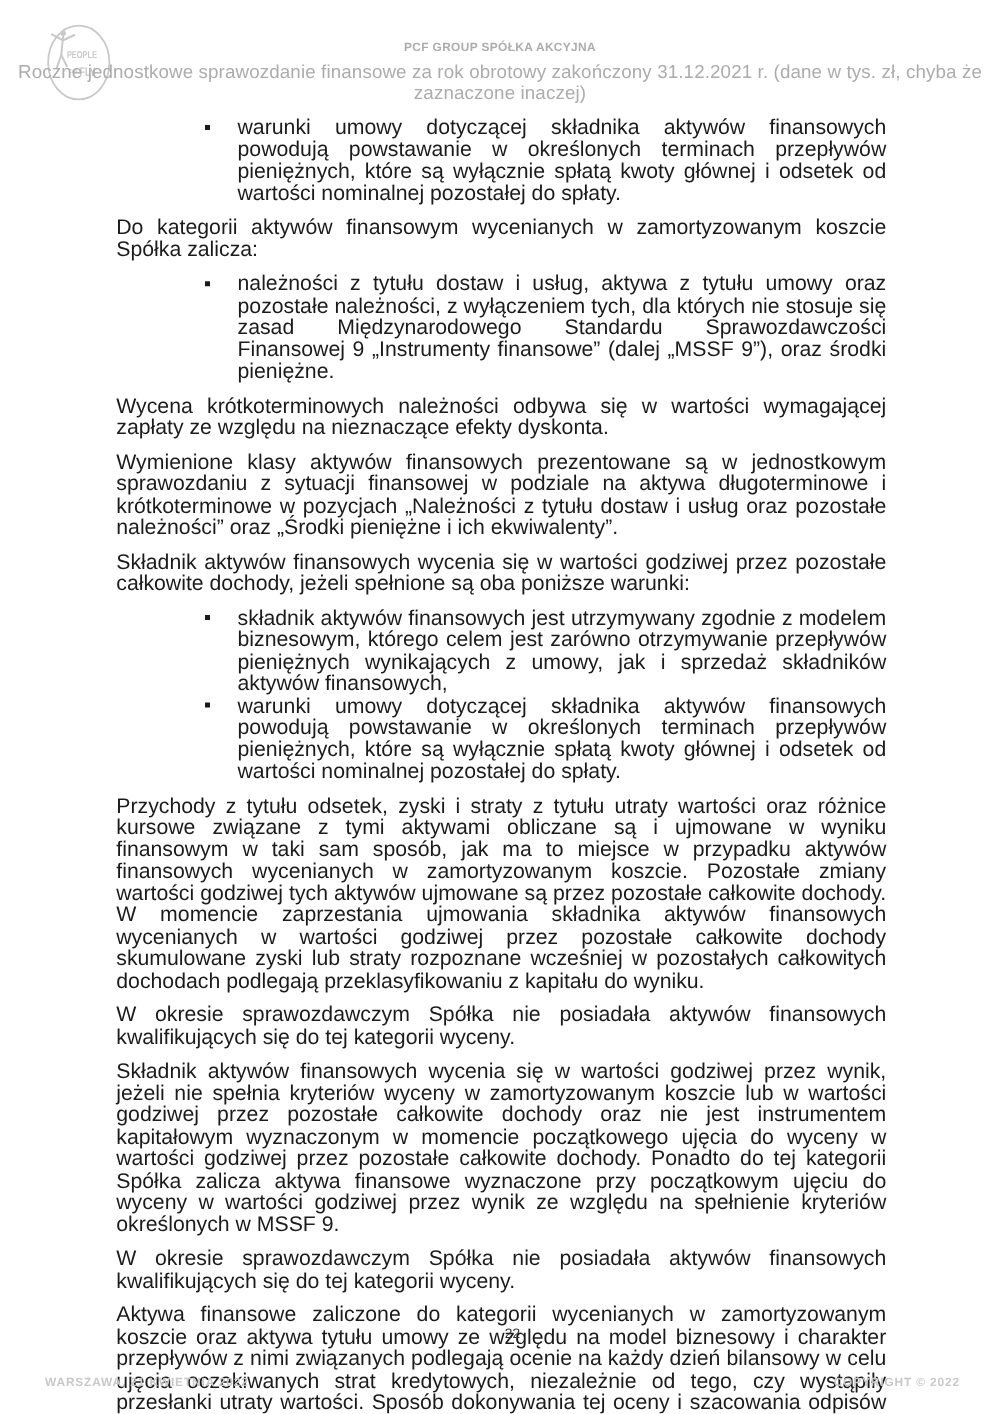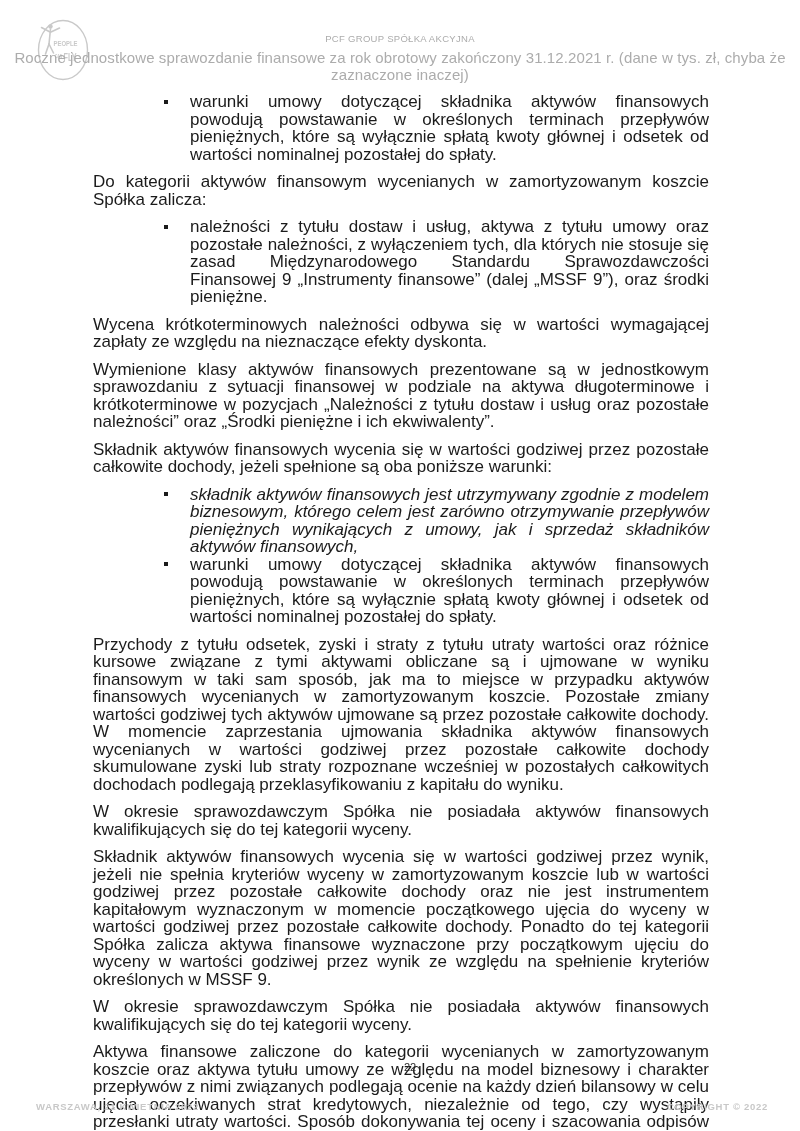--- a/index.html
+++ b/index.html
@@ -23,21 +23,21 @@
   .header-center {
     position: absolute;
     top: 33px;
     left: 0;
     right: 0;
     text-align: center;
     color: #acacac;
   }
   .header-title {
     font-size: 9.5px;
-    font-weight: normal;
+    font-weight: bold;
     letter-spacing: 0.3px;
     margin: 0 0 5px 0;
   }
   .header-subtitle {
     font-size: 15px;
     letter-spacing: 0.1px;
     margin: 0;
   }
 
   
@@ -50,21 +50,21 @@
     line-height: 17.5px;
     color: #1b1b1b;
     text-align: justify;
   }
   .para  { margin: 0 0 10px 0; }
   .bullet {
     position: relative;
     padding-left: 97px;
     margin: 0 0 10px 0;
   }
-  .bullet.no-gap { margin-bottom: 0; font-style: italic; }
+  .bullet.no-gap { margin-bottom: 0; }
   .marker {
     position: absolute;
     left: 71px;
     top: 6.5px;
     width: 4px;
     height: 4px;
     background: #1b1b1b;
   }
 
   

